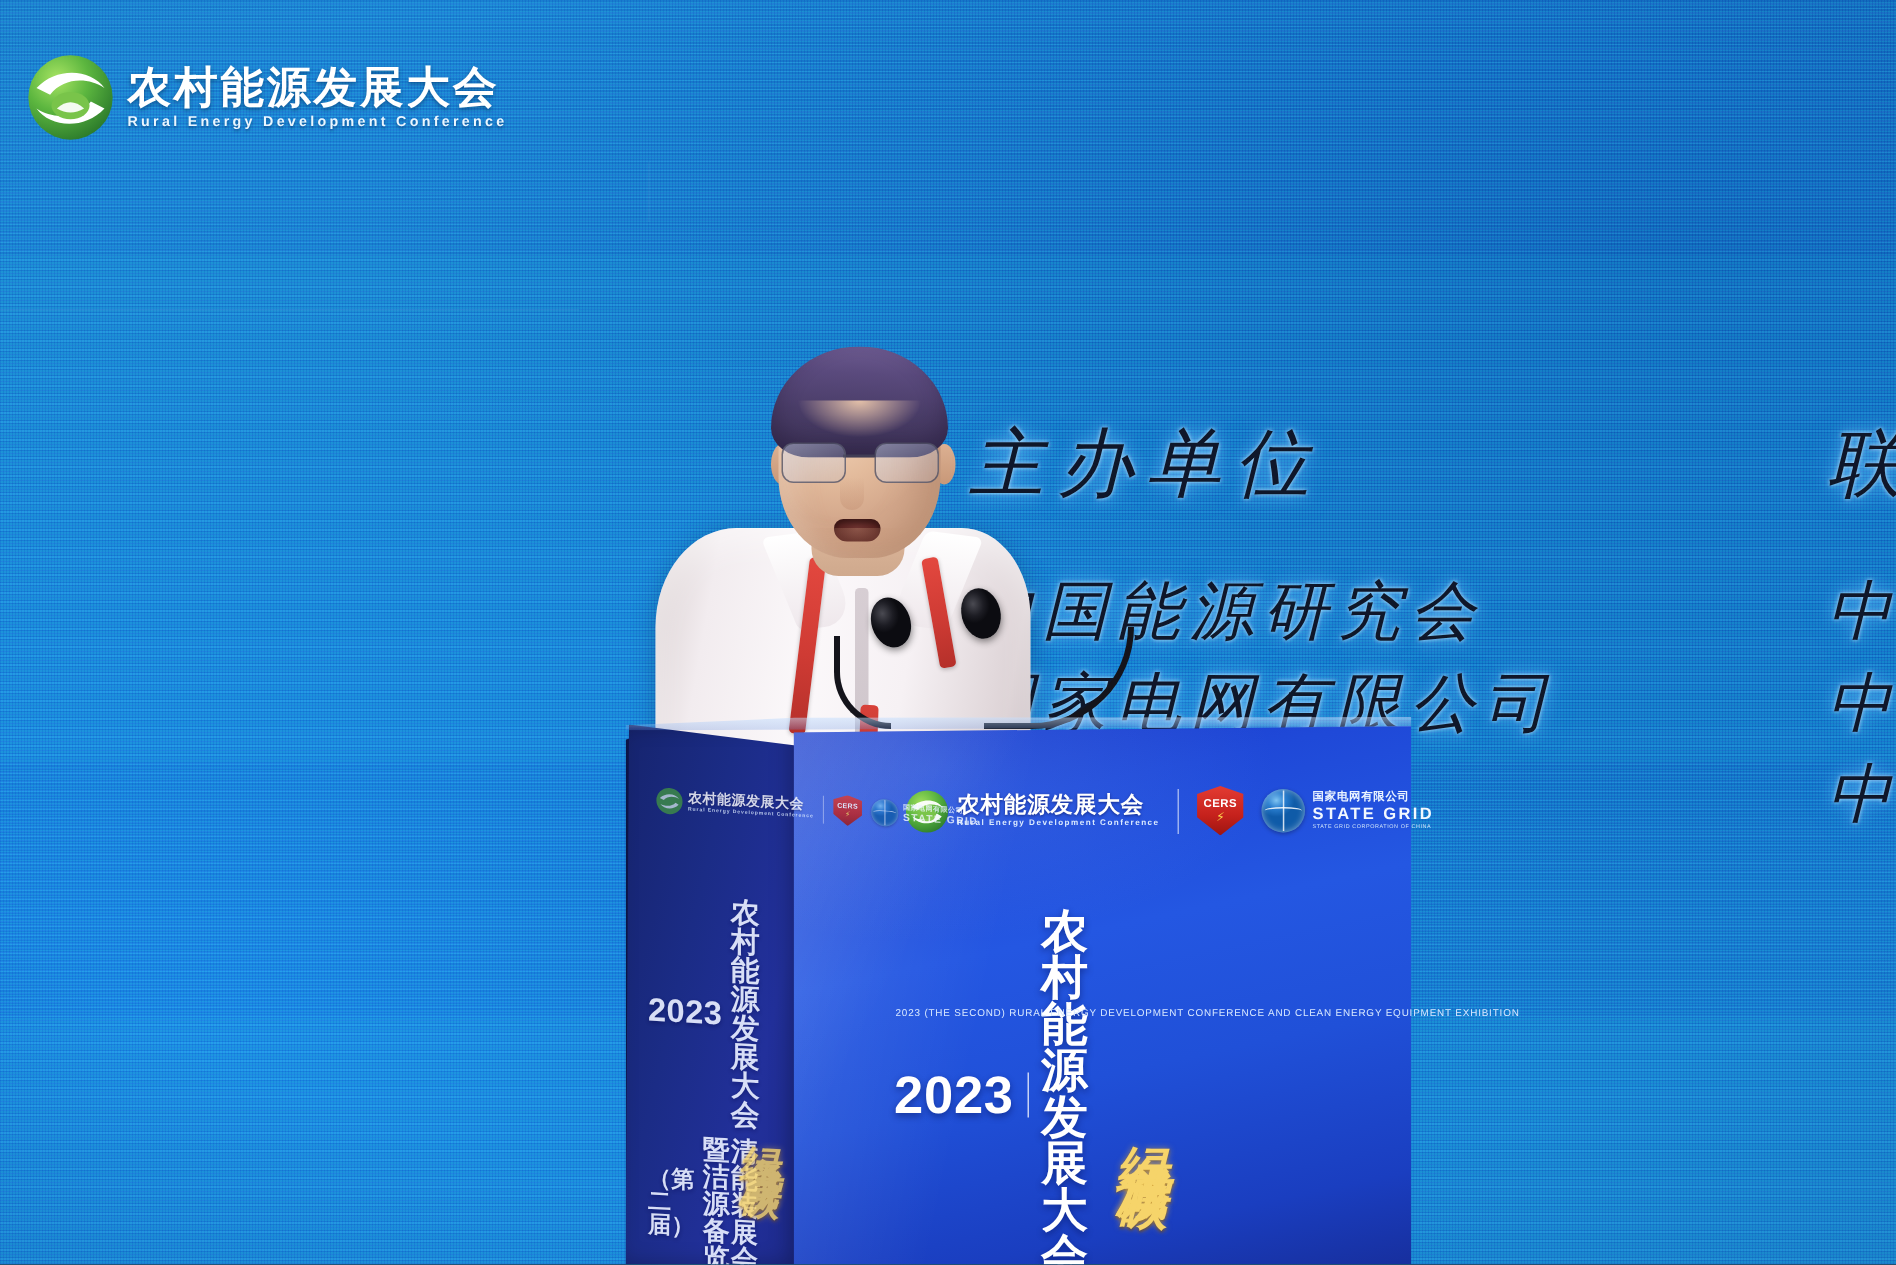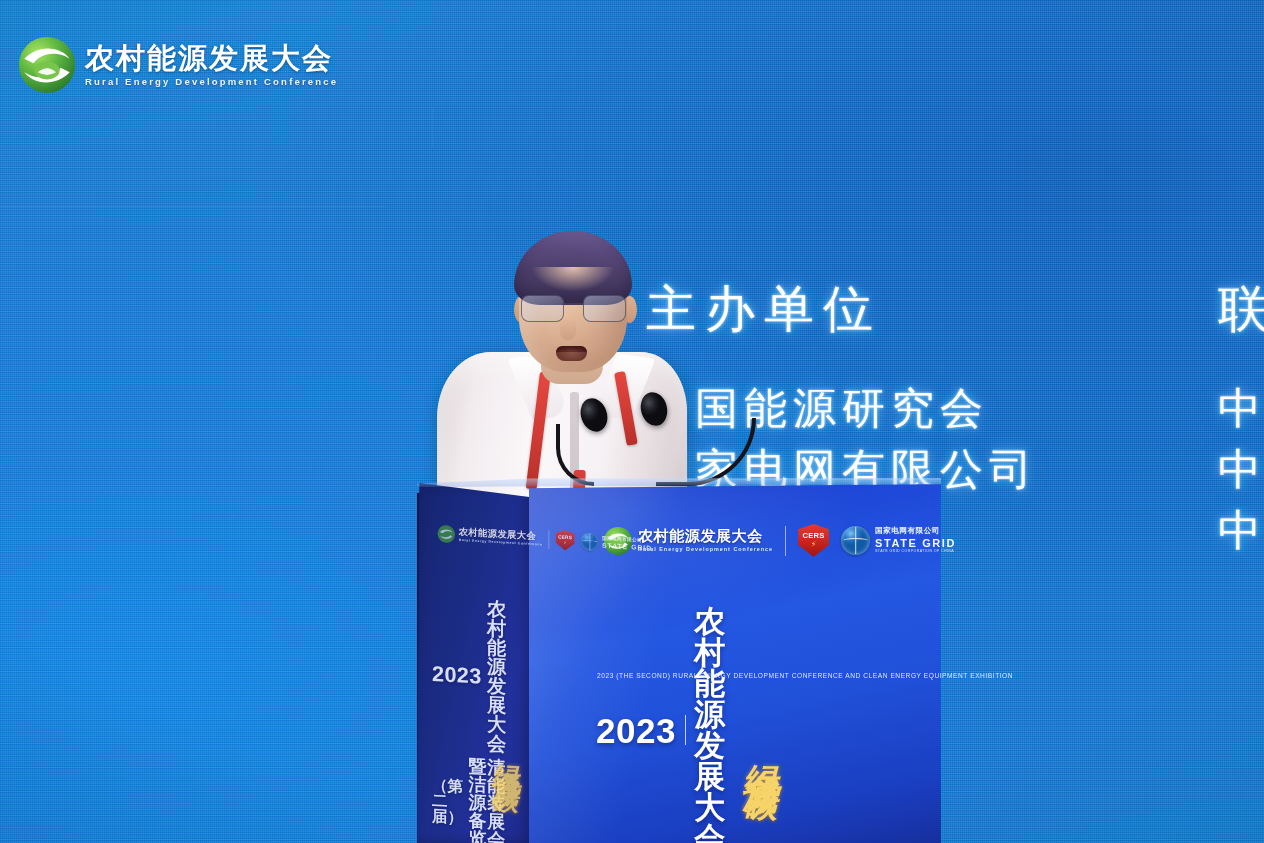--- a/index.html
+++ b/index.html
@@ -93,28 +93,29 @@
     color: #eaf6ff;
     letter-spacing: 2.2px;
     white-space: nowrap;
     text-shadow: 0 1px 2px rgba(0,40,80,0.5);
   }
 
   
   .screen-col {
     position: absolute;
     z-index: 8;
-    color: #ffffff;
+    color: #0f172a;
     font-family: "DejaVu Sans", "Liberation Sans", sans-serif;
     font-weight: 500;
     text-shadow:
       0 0 3px rgba(190,230,255,0.95),
       0 0 10px rgba(120,200,255,0.75),
       0 0 22px rgba(90,180,255,0.45);
     white-space: nowrap;
+    font-style: italic;
   }
   .screen-col .s-head {
     font-size: 50px;
     letter-spacing: 9px;
     line-height: 1;
     margin-bottom: 44px;
   }
   .screen-col .s-line {
     font-size: 43px;
     letter-spacing: 6px;

